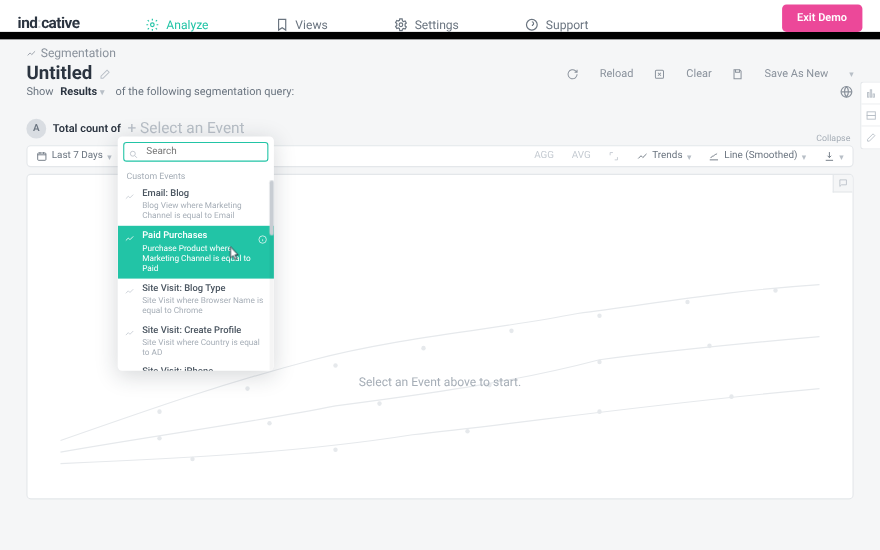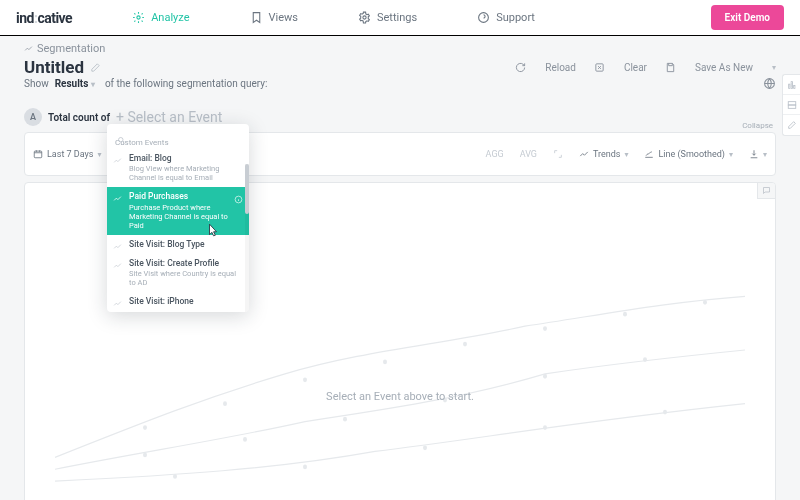--- a/index.html
+++ b/index.html
@@ -1,19 +1,19 @@
 <!DOCTYPE html>
 <html><head>
 <meta charset="utf-8">
 <style>
   * { box-sizing: border-box; margin: 0; padding: 0; font-family: -apple-system, BlinkMacSystemFont, "Segoe UI", Roboto, sans-serif; }
   body { background: #f5f6f7; width: 800px; height: 500px; overflow: hidden; position: relative; font-size: 10px; color: #4a5560; }
 
   
-  .topbar { height: 36px; background: #fff; border-bottom: 1px solid #000000; display: flex; align-items: center; padding: 0 16px; }
+  .topbar { height: 36px; background: #fff; border-bottom: 7px solid #000000; display: flex; align-items: flex-end; padding: 0 16px; }
   .logo { font-size: 14px; font-weight: 700; letter-spacing: -0.5px; color: #2b3440; margin-right: 60px; }
   .logo .dot { color: #d0d4d9; }
   .navitem { display: flex; align-items: center; gap: 6px; margin-right: 60px; font-size: 11px; color: #6b7580; cursor: pointer; }
   .navitem.active { color: #22c4a6; }
   .navitem svg { width: 13px; height: 13px; }
   .exit { margin-left: auto; background: #ec4899; color: #fff; border: none; padding: 7px 14px; border-radius: 4px; font-size: 10px; font-weight: 600; cursor: pointer; }
 
   
   .header { padding: 6px 24px 10px 24px; background: #f5f6f7; }
   .crumb { font-size: 11px; color: #8a929c; display: flex; align-items: center; gap: 4px; }
@@ -26,27 +26,27 @@
   .showresults .tab { cursor: pointer; }
   .showresults .tab.active { font-weight: 700; color: #2b3440; }
   .globe { margin-left: auto; }
 
   
   .builder { padding: 8px 24px 0 24px; display: flex; align-items: center; gap: 6px; font-size: 10px; }
   .chip-letter { width: 18px; height: 18px; border-radius: 50%; background: #d9dde2; color: #6b7580; display: flex; align-items: center; justify-content: center; font-size: 9px; font-weight: 600; }
   .addevent { color: #b8bfc7; font-size: 14px; }
 
   
-  .toolbar { margin: 6px 24px 0 24px; border: 1px solid #e4e7ea; background: #fff; border-radius: 4px; height: 44px; display: flex; align-items: center; padding: 0 8px; font-size: 9px; color: #6b7580; gap: 14px; position: relative; }
+  .toolbar { margin: 6px 24px 0 24px; border: 1px solid #e4e7ea; background: #fff; border-radius: 4px; height: 20px; display: flex; align-items: center; padding: 0 8px; font-size: 9px; color: #6b7580; gap: 14px; position: relative; }
   .toolbar .pill { display: flex; align-items: center; gap: 4px; cursor: pointer; }
   .collapse { position: absolute; right: 2px; top: -12px; font-size: 8px; color: #a6aeb7; }
   .tool-right { margin-left: auto; display: flex; align-items: center; gap: 16px; }
 
   
-  .chartarea { margin: 6px 24px 10px 24px; border: 1px solid #e4e7ea; background: #fff; border-radius: 4px; height: 336px; position: relative; overflow: hidden; }
+  .chartarea { margin: 6px 24px 10px 24px; border: 1px solid #e4e7ea; background: #fff; border-radius: 4px; height: 296px; position: relative; overflow: hidden; }
   .ghostchart { position: absolute; inset: 0; }
   .ghostchart svg { width: 100%; height: 100%; }
   .ghostlabel { position: absolute; left: 0; right: 0; top: 62%; text-align: center; font-size: 11px; color: #a6aeb7; }
   .chartflag { position: absolute; right: 0; top: 0; background: #f5f6f7; border-left: 1px solid #e4e7ea; border-bottom: 1px solid #e4e7ea; width: 18px; height: 16px; display:flex; align-items:center; justify-content:center; color:#b8bfc7; }
 
   
   .dropdown { position: absolute; left: 107px; top: 124px; width: 142px; background: #fff; border-radius: 4px; box-shadow: 0 4px 20px rgba(30,40,50,0.18); z-index: 50; overflow: hidden; }
   .dd-search { padding: 5px; }
   .dd-search input { width: 100%; border: 1px solid #22c4a6; border-radius: 3px; padding: 3px 6px 3px 20px; font-size: 9px; outline: none; }
   .dd-search-wrap { position: relative; }
@@ -274,20 +274,21 @@
       </svg>
     </div>
 </div>
 
 <div class="dropdown">
   <div class="dd-search dd-search-wrap">
     <svg viewBox="0 0 24 24" fill="none" stroke="currentColor" stroke-width="2">
         <circle cx="10" cy="10" r="6"></circle>
         <path d="M20 20l-5-5"></path>
       </svg>
+    <input placeholder="Search" style="">
   </div>
   <div class="dd-sectionlabel">Custom Events</div>
   <div class="dd-list">
     <div class="dd-item">
       <span class="dd-icon">
           <svg width="9" height="9" viewBox="0 0 24 24" fill="none" stroke="currentColor" stroke-width="2">
             <path d="M3 17l6-6 4 4 8-8"></path>
           </svg>
         </span>
       <div class="dd-title">Email: Blog</div>
@@ -308,20 +309,21 @@
           </svg>
         </span>
     </div>
     <div class="dd-item">
       <span class="dd-icon">
           <svg width="9" height="9" viewBox="0 0 24 24" fill="none" stroke="currentColor" stroke-width="2">
             <path d="M3 17l6-6 4 4 8-8"></path>
           </svg>
         </span>
       <div class="dd-title">Site Visit: Blog Type</div>
+      <div class="dd-sub">Site Visit where Browser Name is equal to Chrome</div>
     </div>
     <div class="dd-item">
       <span class="dd-icon">
           <svg width="9" height="9" viewBox="0 0 24 24" fill="none" stroke="currentColor" stroke-width="2">
             <path d="M3 17l6-6 4 4 8-8"></path>
           </svg>
         </span>
       <div class="dd-title">Site Visit: Create Profile</div>
       <div class="dd-sub">Site Visit where Country is equal to AD</div>
     </div>

